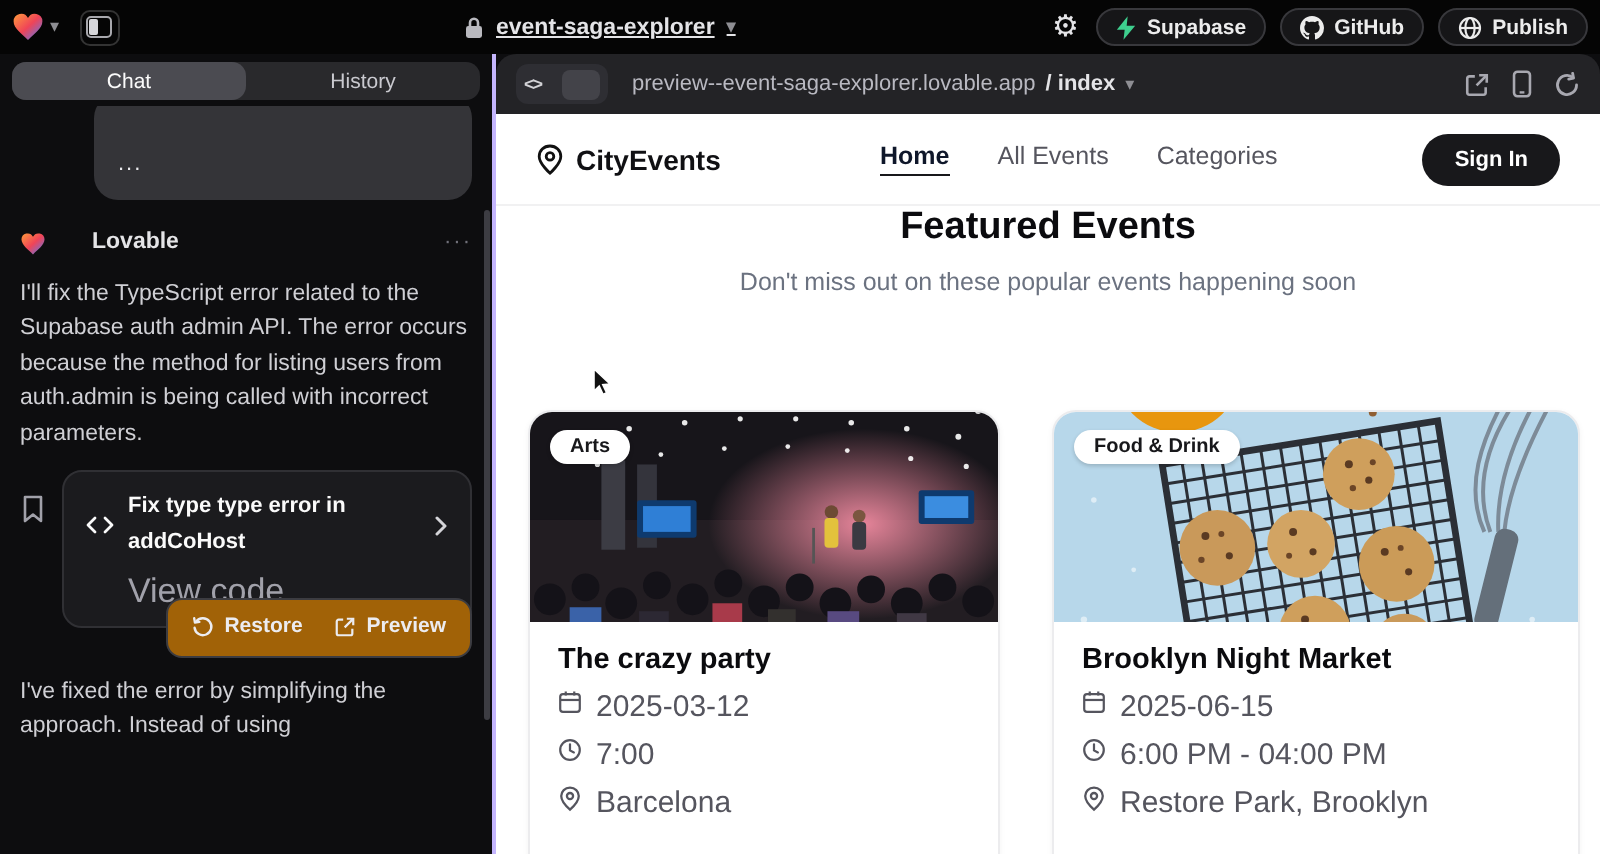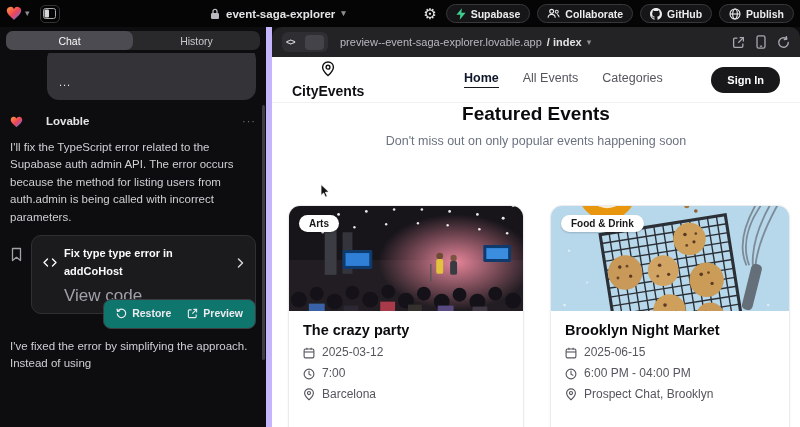--- a/index.html
+++ b/index.html
@@ -6,34 +6,34 @@
   html,body { width:800px; height:427px; overflow:hidden; background:#050505;
     font-family:"Liberation Sans", sans-serif; }
 
   
   .topbar { height:27px; display:flex; align-items:center; padding:0 6px; gap:6px;
     background:#050505; position:relative; }
   .logo-wrap { display:flex; align-items:center; gap:3px; cursor:pointer; }
   .chev { color:#8e8e93; font-size:9px; line-height:1; }
   .panel-btn { width:20px; height:18px; border:1px solid #333; border-radius:5px;
     display:flex; align-items:center; justify-content:center; margin-left:4px; }
-  .project { position:absolute; left:210px; top:0; height:27px; display:flex;
-    align-items:center; gap:6px; color:#e4e4e7; font-size:11.5px; font-weight:600; }
+  .project { position:absolute; left:232px; top:0; height:27px; display:flex;
+    align-items:center; gap:6px; color:#e4e4e7; font-size:11.5px; font-weight:600;text-decoration:underline; }
   .topbar-right { margin-left:auto; display:flex; align-items:center; gap:7px; }
   .gear { color:#e4e4e7; font-size:15px; line-height:1; padding:0 2px; }
   .tb-btn { height:19px; padding:0 9px; display:flex; align-items:center; gap:5px;
     background:#161618; border:1px solid #38383c; border-radius:10px;
     color:#ececec; font-size:10.5px; font-weight:600; white-space:nowrap; }
 
   
   .main { display:flex; height:400px; }
 
   
-  .sidebar { width:272px; background:#0d0d0f; position:relative; overflow:hidden;
-    border-right:6px solid #c4b5fd; display:flex; flex-direction:column; }
+  .sidebar { width:248px; background:#0d0d0f; position:relative; overflow:hidden;
+    border-right:2px solid #c4b5fd; display:flex; flex-direction:column; }
   .tabs-wrap { background:#0d0d0f; padding:4px 6px 3px; position:relative; z-index:3; }
   .tabs { background:#29292c; border-radius:7px; height:19px; display:flex; }
   .tab { flex:1; display:flex; align-items:center; justify-content:center;
     font-size:10.5px; color:#c9c9cf; border-radius:7px; }
   .tab.active { background:#4b4b51; color:#fafafa; }
   .chat { flex:1; padding:0 10px; color:#d4d4d8; font-size:11.5px; line-height:17.5px;
     position:relative; }
   .bubble { margin-left:37px; margin-top:-6px; background:#343438; border-radius:12px;
     padding:10px 12px 9px; color:#ececf0; font-size:11px; line-height:18px;
     position:relative; z-index:1; }
@@ -44,21 +44,21 @@
   .msg { color:#cfcfd4; }
   .tool-row { display:flex; gap:8px; margin-top:9px; position:relative; }
   .bm { margin-top:12px; flex:0 0 auto; }
   .tool-card { flex:1; background:#1b1b1e; border:1px solid #303034; border-radius:10px;
     padding:9px 11px 8px; }
   .tc-title { display:flex; align-items:center; gap:7px; font-size:11px; font-weight:700;
     color:#fafafa; }
   .tc-title .grow { flex:1; }
   .tc-sub { margin:7px 0 0 21px; font-size:17px; color:#a1a1aa; }
   .actions { position:absolute; right:0; bottom:-15px; display:flex; gap:2px;
-    background:#0f766e; border:1px solid #3c3c41; border-radius:8px; padding:3px 5px; z-index:2;align-items:center; }
+    background:#a16207; border:1px solid #3c3c41; border-radius:8px; padding:3px 5px; z-index:2;align-items:center; }
   .act { display:flex; align-items:center; gap:5px; padding:2px 7px; color:#ececf0;
     font-size:10.5px; font-weight:600; }
   .msg2 { margin-top:24px; }
   .scroll-thumb { position:absolute; right:1px; top:78px; width:3px; height:255px;
     background:#3c3c42; border-radius:2px; z-index:4; }
 
   
   .preview { flex:1; display:flex; flex-direction:column; background:#0d0d0f; min-width:0; }
   .ptoolbar { height:30px; background:#232326; border-radius:10px 10px 0 0;
     display:flex; align-items:center; padding:0 10px; gap:12px; }
@@ -68,21 +68,21 @@
   .ct-knob { width:19px; height:15px; background:#434349; border-radius:4px; margin-left:auto; }
   .purl { display:flex; align-items:center; gap:5px; color:#b9b9c1; font-size:11px; }
   .purl b { color:#e4e4e7; font-weight:600; }
   .ptools { margin-left:auto; display:flex; align-items:center; gap:11px; }
 
   
   .app { flex:1; background:#fff; position:relative; overflow:hidden; }
   .app-header { height:46px; display:flex; align-items:center; padding:0 20px;
     border-bottom:1px solid #f1f1f2; position:relative; }
   .brand { display:flex; align-items:center; gap:6px; font-size:14px; font-weight:700;
-    color:#101013;flex-direction:column; }
+    color:#101013; }
   .nav { position:absolute; left:192px; display:flex; gap:24px; font-size:12.5px;
     color:#55555e; }
   .nav-item.active { color:#0f172a; font-weight:600; border-bottom:1.5px solid #18181b;
     padding-bottom:2px; }
   .signin { margin-left:auto; background:#18181b; color:#fff; font-size:11px;
     font-weight:700; padding:7px 16px; border-radius:999px; }
   .section { text-align:center; }
   .sec-title { font-size:19px; font-weight:700; color:#0b0b0e; }
   .sec-sub { margin-top:9px; font-size:12.5px; color:#6b7280; }
   .cards { position:absolute; top:148px; left:16px; right:10px; display:flex; gap:26px; }
@@ -90,22 +90,22 @@
     box-shadow:0 1px 3px rgba(0,0,0,.05); height:250px; overflow:hidden; }
   .card-1 { width:236px; flex:0 0 auto; }
   .card-2 { flex:1; }
   .card-img { height:105px; position:relative; overflow:hidden; }
   .card-img svg { display:block; width:100%; height:100%; }
   .badge { position:absolute; top:9px; left:10px; background:#fff; border-radius:999px;
     padding:3px 10px; font-size:10px; font-weight:700; color:#18181b;
     box-shadow:0 1px 2px rgba(0,0,0,.18); }
   .card-body { padding:11px 14px; }
   .card-title { font-size:14.5px; font-weight:700; color:#0b0b0e; }
-  .meta { display:flex; align-items:flex-end; gap:7px; margin-top:7px;
-    font-size:12px; color:#55555e; }
+  .meta { display:flex; align-items:flex-start; gap:7px; margin-top:7px;
+    font-size:15px; color:#55555e; }
   .cursor { position:absolute; left:48px; top:127px; z-index:9; }
 </style>
 </head>
 <body>
 
 <div class="topbar">
   <div class="logo-wrap">
     <svg width="16" height="15" viewBox="0 0 16 15">
       <defs>
           <linearGradient id="lg" x1="0" y1="0" x2="1" y2="1">
@@ -134,29 +134,20 @@
   </div>
   <div class="topbar-right">
     <span class="gear">⚙</span>
     <div class="tb-btn">
       <svg width="10" height="12" viewBox="0 0 12 14">
         <path d="M7 0 L0.5 8 H5.2 L4.5 14 L11.5 5.6 H6.4 Z" fill="#3ecf8e"></path>
       </svg>
       <span>Supabase</span>
     </div>
     <div class="tb-btn">
-      <svg width="13" height="11" viewBox="0 0 14 11">
-        <circle cx="5" cy="3.2" r="2.1" fill="none" stroke="#ececec" stroke-width="1.2"></circle>
-        <path d="M1.2 10 C1.2 7.6 3 6.4 5 6.4 C7 6.4 8.8 7.6 8.8 10" fill="none" stroke="#ececec" stroke-width="1.2"></path>
-        <circle cx="10.5" cy="3.6" r="1.6" fill="none" stroke="#ececec" stroke-width="1.1"></circle>
-        <path d="M10.8 6.5 C12.2 6.8 13 7.9 13 9.5" fill="none" stroke="#ececec" stroke-width="1.1"></path>
-      </svg>
-      <span>Collaborate</span>
-    </div>
-    <div class="tb-btn">
       <svg width="12" height="12" viewBox="0 0 16 16">
         <path fill="#ececec" d="M8 0C3.58 0 0 3.58 0 8c0 3.54 2.29 6.53 5.47 7.59.4.07.55-.17.55-.38 0-.19-.01-.82-.01-1.49-2.01.37-2.53-.49-2.69-.94-.09-.23-.48-.94-.82-1.13-.28-.15-.68-.52-.01-.53.63-.01 1.08.58 1.23.82.72 1.21 1.87.87 2.33.66.07-.52.28-.87.51-1.07-1.78-.2-3.64-.89-3.64-3.95 0-.87.31-1.59.82-2.15-.08-.2-.36-1.02.08-2.12 0 0 .67-.21 2.2.82.64-.18 1.32-.27 2-.27s1.36.09 2 .27c1.53-1.04 2.2-.82 2.2-.82.44 1.1.16 1.92.08 2.12.51.56.82 1.27.82 2.15 0 3.07-1.87 3.75-3.65 3.95.29.25.54.73.54 1.48 0 1.07-.01 1.93-.01 2.2 0 .21.15.46.55.38A8.01 8.01 0 0 0 16 8c0-4.42-3.58-8-8-8z"></path>
       </svg>
       <span>GitHub</span>
     </div>
     <div class="tb-btn">
       <svg width="12" height="12" viewBox="0 0 12 12">
         <circle cx="6" cy="6" r="5" fill="none" stroke="#ececec" stroke-width="1.1"></circle>
         <line x1="1" y1="6" x2="11" y2="6" stroke="#ececec" stroke-width="1.1"></line>
         <ellipse cx="6" cy="6" rx="2.3" ry="5" fill="none" stroke="#ececec" stroke-width="1.1"></ellipse>
@@ -274,21 +265,21 @@
         <div class="nav">
           <span class="nav-item active">Home</span>
           <span class="nav-item">All Events</span>
           <span class="nav-item">Categories</span>
         </div>
         <span class="signin">Sign In</span>
       </div>
 
       <div class="section">
         <div class="sec-title">Featured Events</div>
-        <div class="sec-sub">Don't miss out on only popular events happening soon</div>
+        <div class="sec-sub">Don't miss out on these popular events happening soon</div>
       </div>
 
       <div class="cards">
 
         <div class="card card-1">
           <div class="card-img">
             <svg viewBox="0 0 236 137" preserveAspectRatio="xMidYMid slice">
               <defs>
                 <radialGradient id="pink" cx="0.5" cy="0.5" r="0.5">
                   <stop offset="0" stop-color="#f08aa0" stop-opacity="0.95"></stop>
@@ -488,21 +479,21 @@
                 <circle cx="6.5" cy="6.5" r="5.3" fill="none" stroke="#55555e" stroke-width="1.2"></circle>
                 <polyline points="6.5,3.4 6.5,6.7 8.6,7.8" fill="none" stroke="#55555e" stroke-width="1.2" stroke-linecap="round"></polyline>
               </svg>
               <span>6:00 PM - 04:00 PM</span>
             </div>
             <div class="meta">
               <svg width="12" height="13" viewBox="0 0 14 16">
                 <path d="M7 1 C3.9 1 1.6 3.3 1.6 6.2 C1.6 9.8 7 14.6 7 14.6 C7 14.6 12.4 9.8 12.4 6.2 C12.4 3.3 10.1 1 7 1 Z" fill="none" stroke="#55555e" stroke-width="1.4"></path>
                 <circle cx="7" cy="6.2" r="1.9" fill="none" stroke="#55555e" stroke-width="1.4"></circle>
               </svg>
-              <span>Prospect Chat, Brooklyn</span>
+              <span>Restore Park, Brooklyn</span>
             </div>
           </div>
         </div>
       </div>
 
       <svg class="cursor" width="12" height="14" viewBox="0 0 12 14">
         <polygon points="1,0.5 1,11.5 3.6,9 5.5,13.2 7.3,12.3 5.4,8.3 9,8 " fill="#111" stroke="#fff" stroke-width="0.8"></polygon>
       </svg>
     </div>
   </div>

